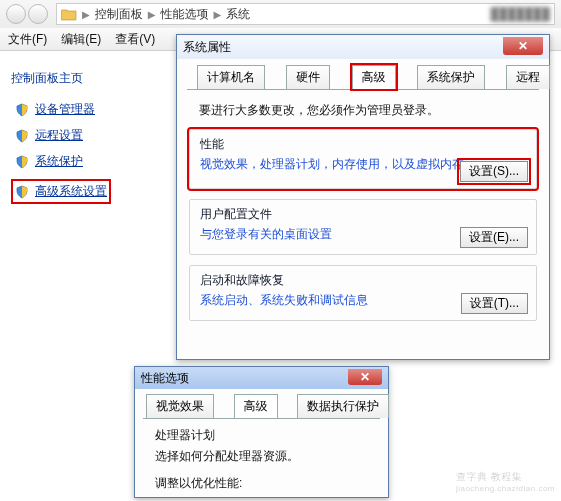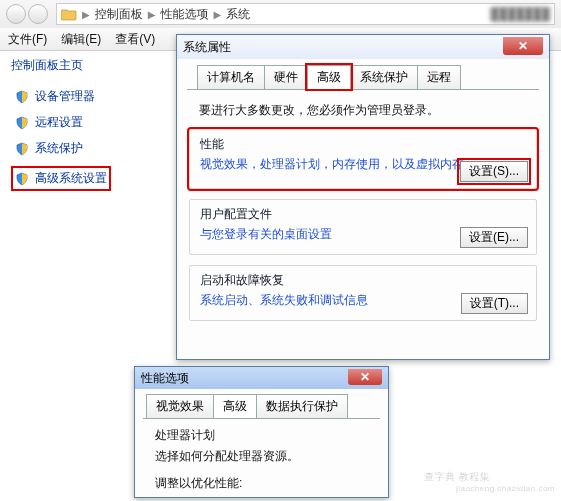--- a/index.html
+++ b/index.html
@@ -11,34 +11,34 @@
   .orb { width:20px; height:20px; border:1px solid #bbb; border-radius:50%; background:linear-gradient(#fff,#e0e0e0); margin-right:2px; }
   .addrbar { flex:1; display:flex; align-items:center; margin:0 6px; height:22px; border:1px solid #ccc; background:#fff; padding:0 4px; gap:5px; color:#333; }
   .crumb-sep { color:#888; font-size:10px; }
   .folder-ico { width:16px; height:14px; display:inline-block; }
   .folder-ico svg { width:100%; height:100%; }
   .blur { color:transparent; text-shadow:0 0 4px rgba(100,100,100,0.8); }
   
   .menubar { position:absolute; left:0; top:28px; right:0; height:23px; background:linear-gradient(#fbfbfb,#ececec); border-bottom:1px solid #d0d0d0; display:flex; align-items:flex-end; padding:0 8px 2px; gap:14px; color:#111; }
   
   
-  .left-col { position:absolute; left:11px; top:57px; width:180px; }
+  .left-col { position:absolute; left:11px; top:70px; width:180px; }
   .cp-home { color:#003399; font-size:12px; margin-bottom:14px; display:block; }
-  .side-link { display:flex; align-items:center; gap:6px; margin:9px 4px; color:#003399; }
+  .side-link { display:flex; align-items:center; gap:6px; margin:9px 4px; color:#003399;text-decoration:underline; }
   .shield { width:14px; height:14px; display:inline-block; }
   .shield svg { width:100%; height:100%; }
   .side-hl { border:2px solid #d00; padding:2px 2px; display:inline-flex; margin-left:0; }
   
   
   .dlg1 { position:absolute; left:176px; top:34px; width:374px; height:326px; border:1px solid #5a7cab; box-shadow:0 2px 6px rgba(0,0,0,0.3); }
   .dlg1-title { height:24px; background:linear-gradient(#f5f9ff,#e4ecf9); display:flex; align-items:center; padding:0 6px; font-size:12px; }
   .dlg1-title .spacer { flex:1; }
   .close-x { width:40px; height:18px; background:linear-gradient(#e48b86,#c83b33); color:#fff; display:flex; align-items:center; justify-content:center; border-radius:0 0 3px 3px; font-weight:bold; font-size:12px; margin-top:-3px; }
   .dlg1-body { position:absolute; inset:24px 0 0 0; background:#fdfdfd; }
-  .tabs { display:flex; margin:6px 0 0 20px; gap:0; }
+  .tabs { display:flex; margin:6px 0 0 20px; gap:0;justify-content:space-between; }
   .tab { border:1px solid #9aa; border-bottom:none; background:linear-gradient(#fff,#eee); padding:3px 9px; font-size:12px; margin-right:-1px; position:relative; }
   .tab.active { background:#fff; z-index:2; }
   .tab-hl { outline:2px solid #d00; outline-offset:0; }
   .tabline { border-top:1px solid #9aa; margin:0 10px; }
   .note { margin:12px 0 10px 22px; color:#111; }
   .group { margin:6px 12px 10px; border:1px solid #d6d6d6; border-radius:2px; padding:6px 10px 8px; position:relative; }
   .group .gt { color:#0f172a; margin-bottom:3px; }
   .group .gd { color:#1d4ed8; }
   .set-btn { position:absolute; right:8px; bottom:6px; border:1px solid #8a8a8a; background:linear-gradient(#fefefe,#e8e8e8); padding:1px 8px; font-size:12px; }
   .group-hl { outline:2px solid #d00; }
@@ -47,21 +47,21 @@
   
   .dlg2 { position:absolute; left:134px; top:366px; width:255px; height:132px; border:1px solid #5a7cab; box-shadow:0 2px 6px rgba(0,0,0,0.3); }
   .dlg2-title { height:22px; background:linear-gradient(#c7dbf7,#aac7ee); display:flex; align-items:center; padding:0 6px; font-size:12px; }
   .dlg2-body { position:absolute; inset:22px 0 0 0; background:#fdfdfd; }
   .dlg2 .tabs { margin:5px 0 0 11px; }
   .sub { margin:10px 0 4px 20px; color:#111; }
   .radio-row { margin:8px 0 0 26px; display:flex; gap:40px; align-items:center; }
   .radio-row label { display:flex; align-items:center; gap:4px; }
   
   .wm { position:absolute; right:6px; bottom:8px; font-size:10px; color:rgba(0,0,0,0.18); letter-spacing:0.5px; pointer-events:none; }
-  .wm .line2 { font-size:8px;margin-left:32px; }
+  .wm .line2 { font-size:8px; }
 </style>
 </head>
 <body>
 
 <div class="toolbar-row">
   <div class="nav-orbs">
     <div class="orb"></div>
     <div class="orb"></div>
   </div>
   <div class="addrbar">

